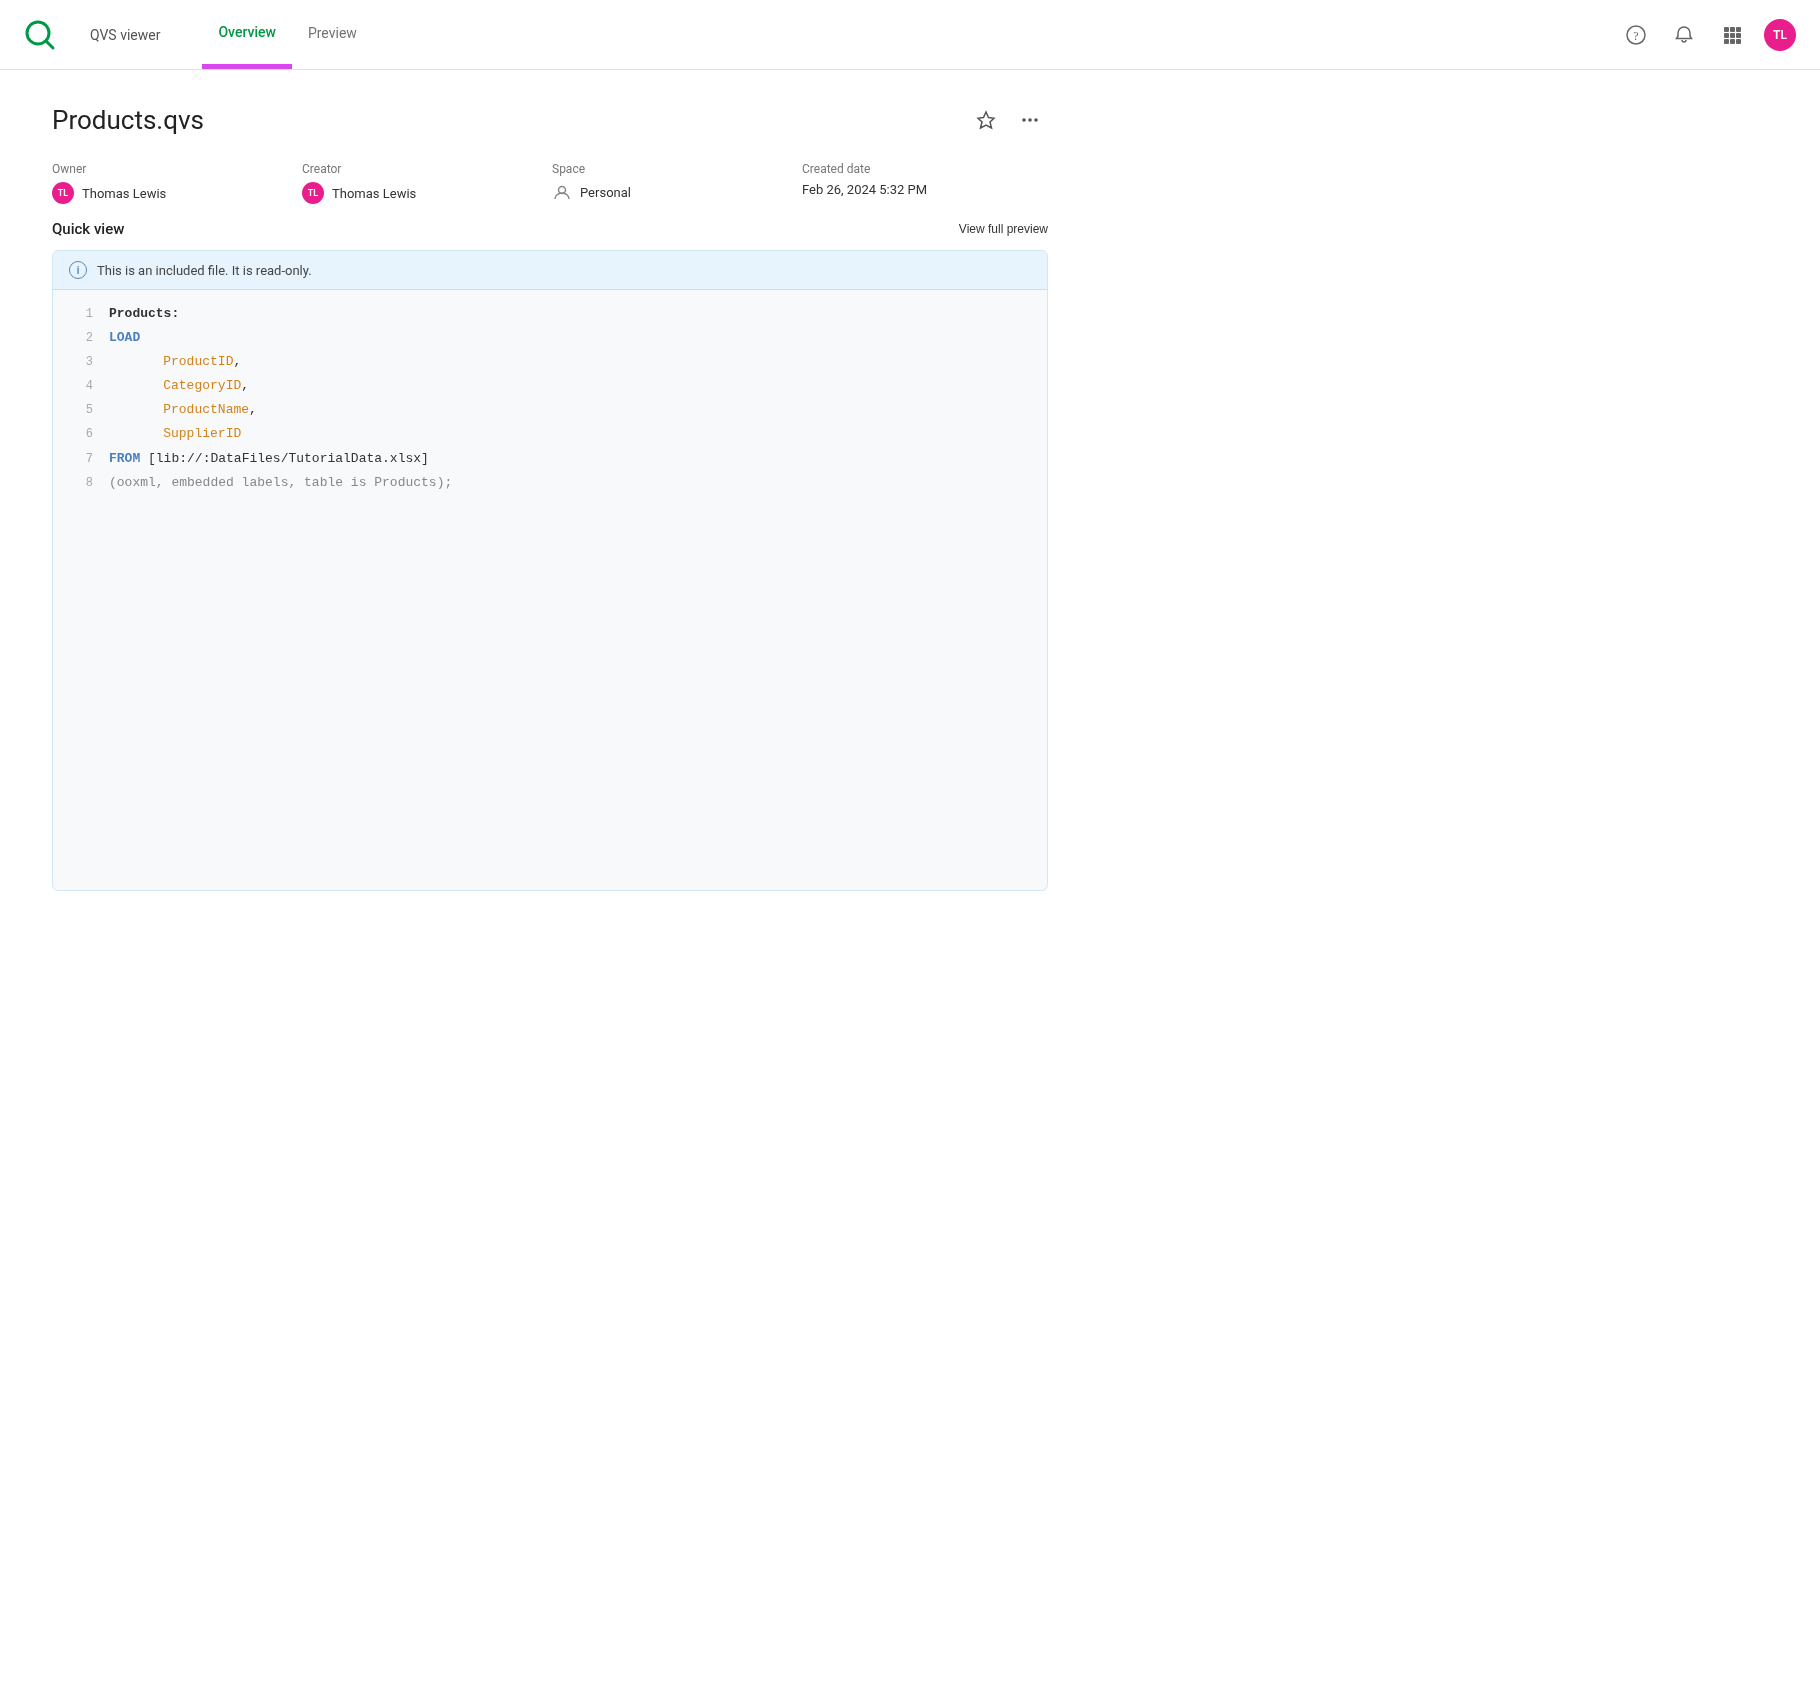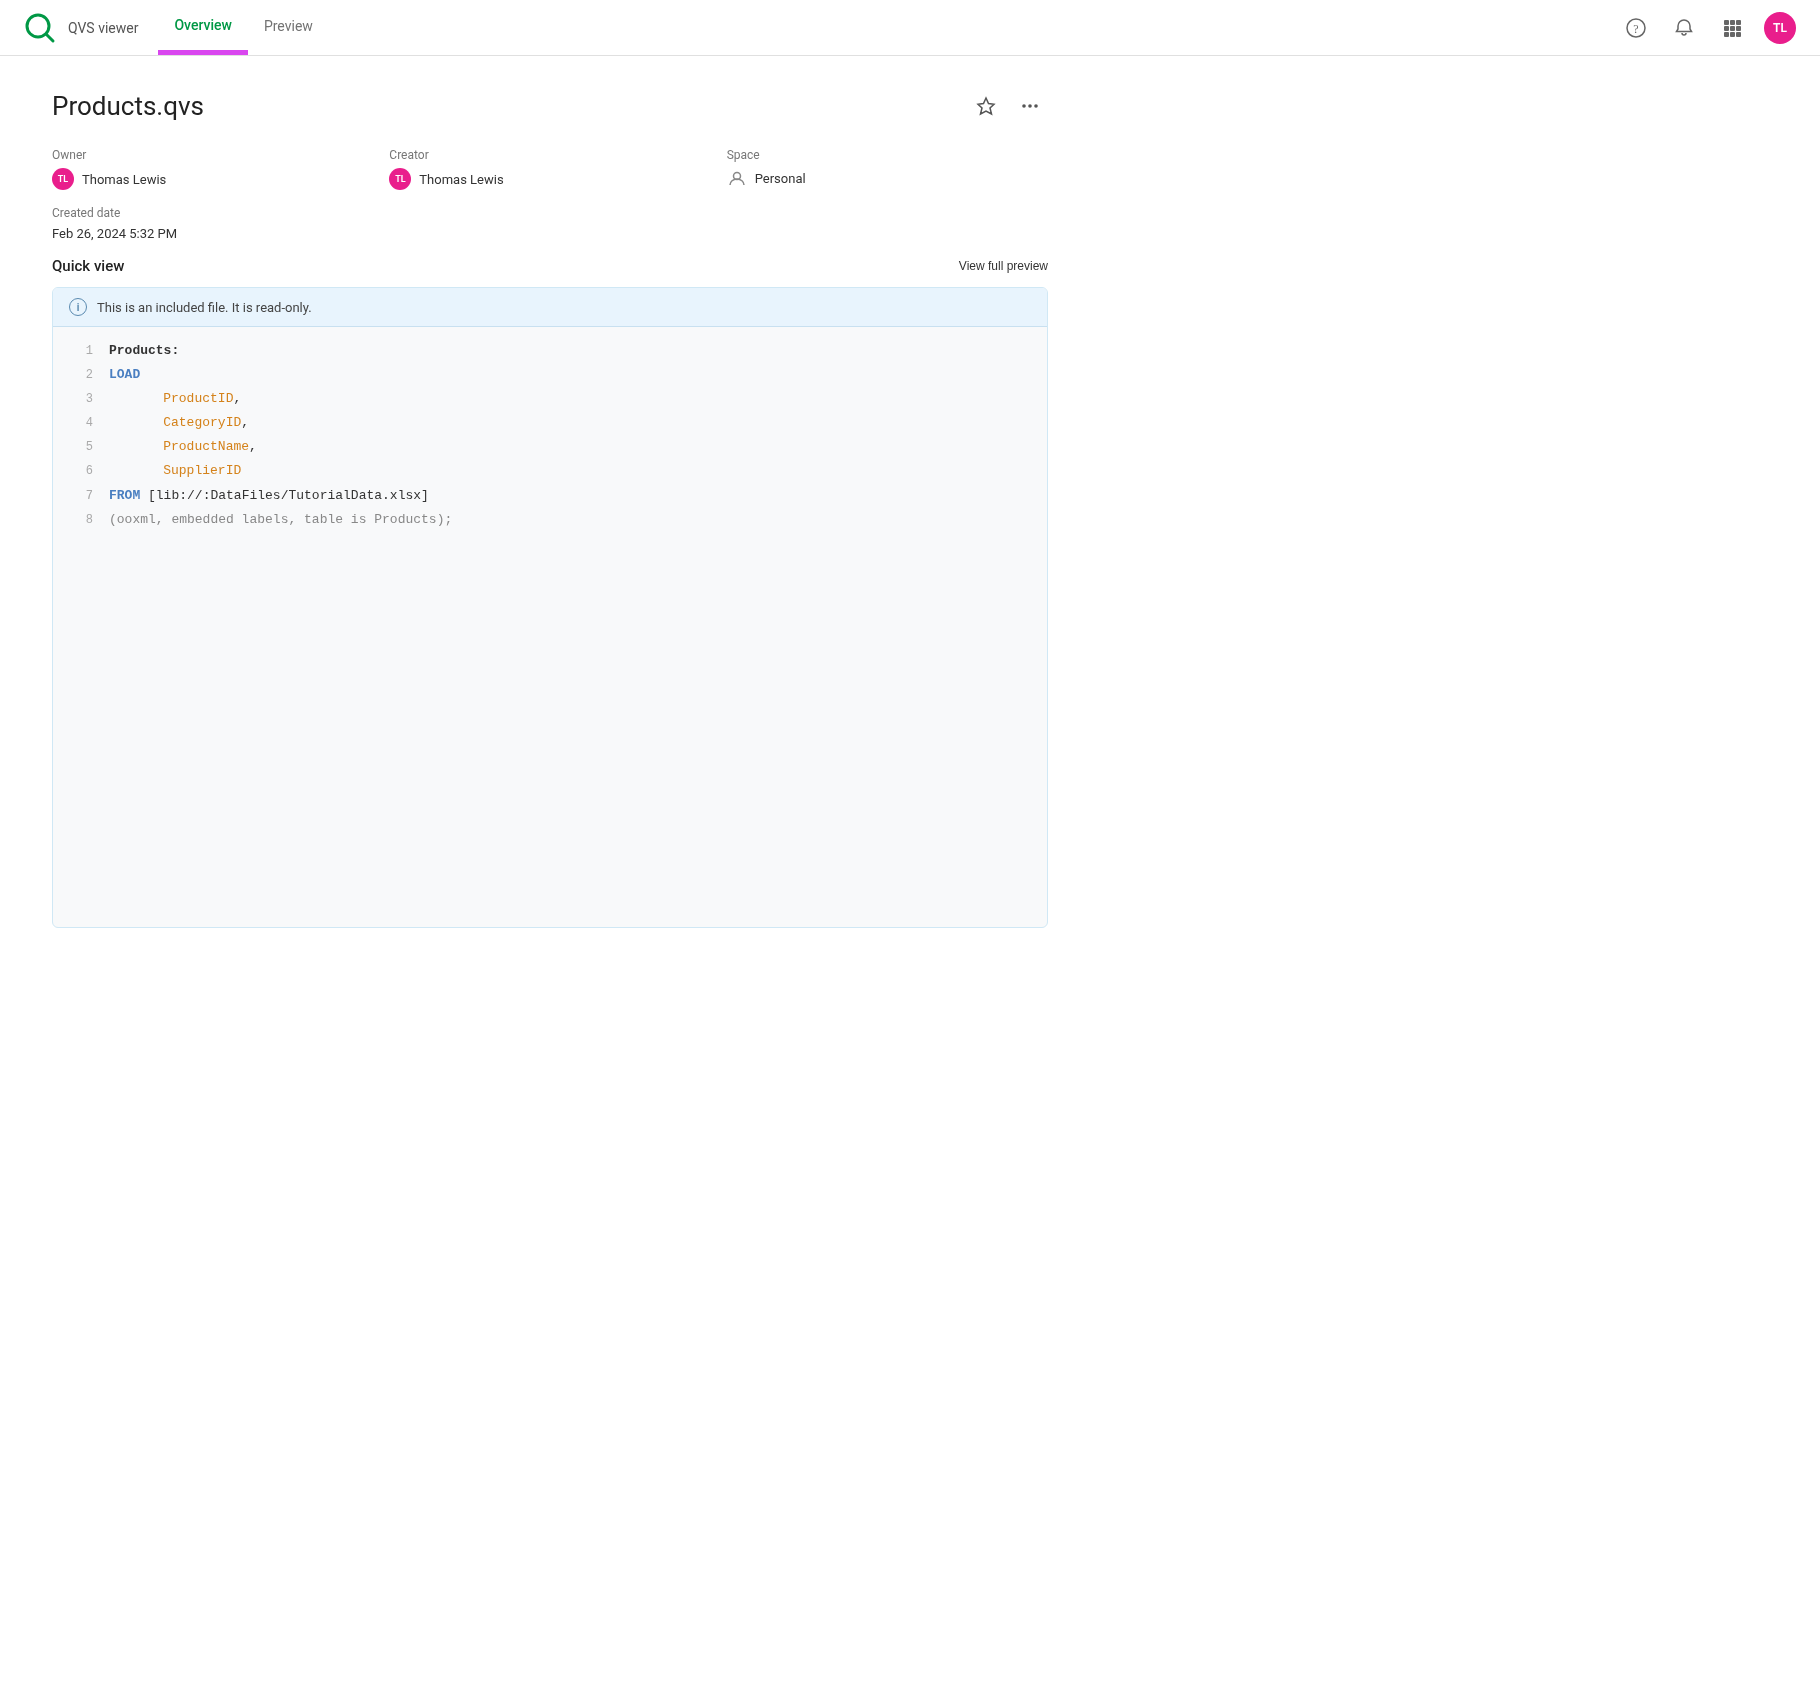--- a/index.html
+++ b/index.html
@@ -7,24 +7,24 @@
       font-family: -apple-system, BlinkMacSystemFont, 'Segoe UI', Roboto, sans-serif;
       background: #fff;
       color: #333;
       font-size: 14px;
     }
 
     
     .header {
       display: flex;
       align-items: center;
-      height: 56px;
+      height: 70px;
       border-bottom: 1px solid #e0e0e0;
       padding: 0 24px;
-      gap: 12px;
+      gap: 34px;
     }
     .qlik-logo {
       display: flex;
       align-items: center;
       gap: 6px;
       font-size: 18px;
       font-weight: 600;
       color: #333;
       text-decoration: none;
     }
@@ -122,22 +122,22 @@
       display: flex;
       align-items: center;
       justify-content: center;
       color: #666;
       font-size: 18px;
     }
 
     
     .metadata-grid {
       display: grid;
-      grid-template-columns: 1fr 1fr 1fr;
-      gap: 16px;
+      grid-template-columns: 1fr 1fr 1fr 1fr;
+      gap: 4px;
       margin-bottom: 16px;
       margin-top: 24px;
     }
     .metadata-item {}
     .metadata-label {
       font-size: 12px;
       color: #777;
       margin-bottom: 6px;
     }
     .metadata-value {

